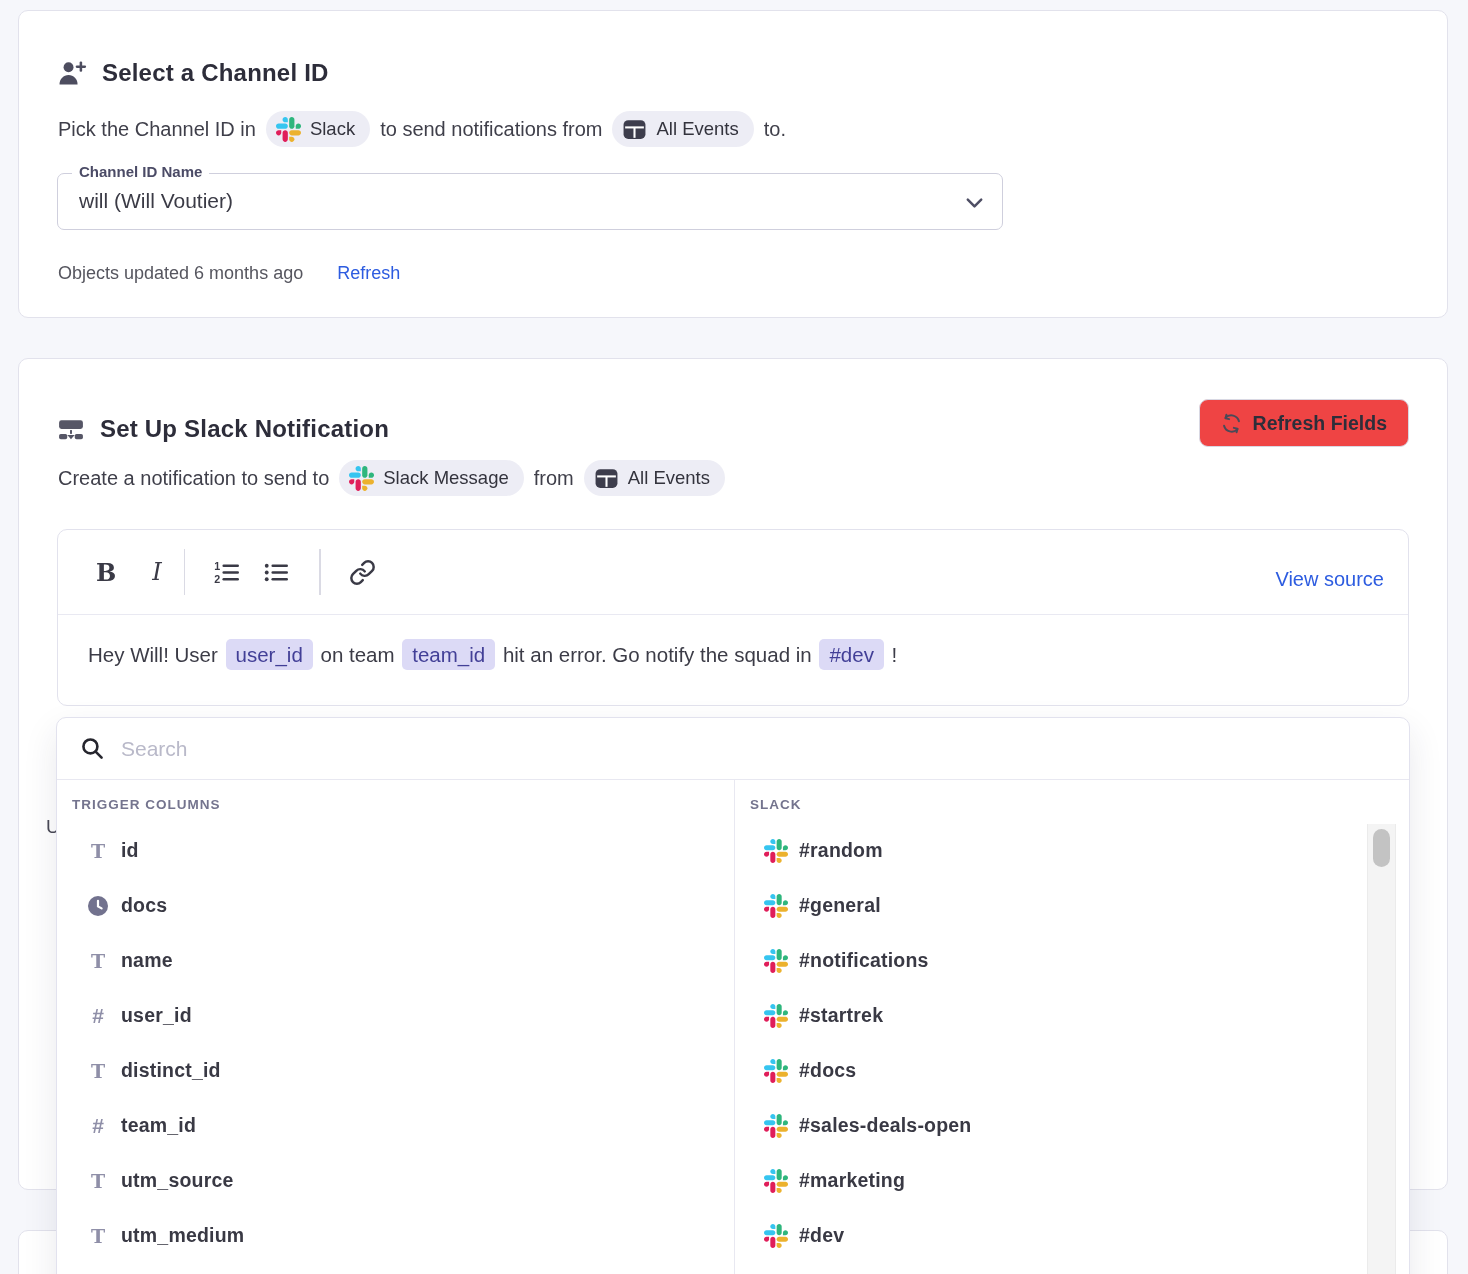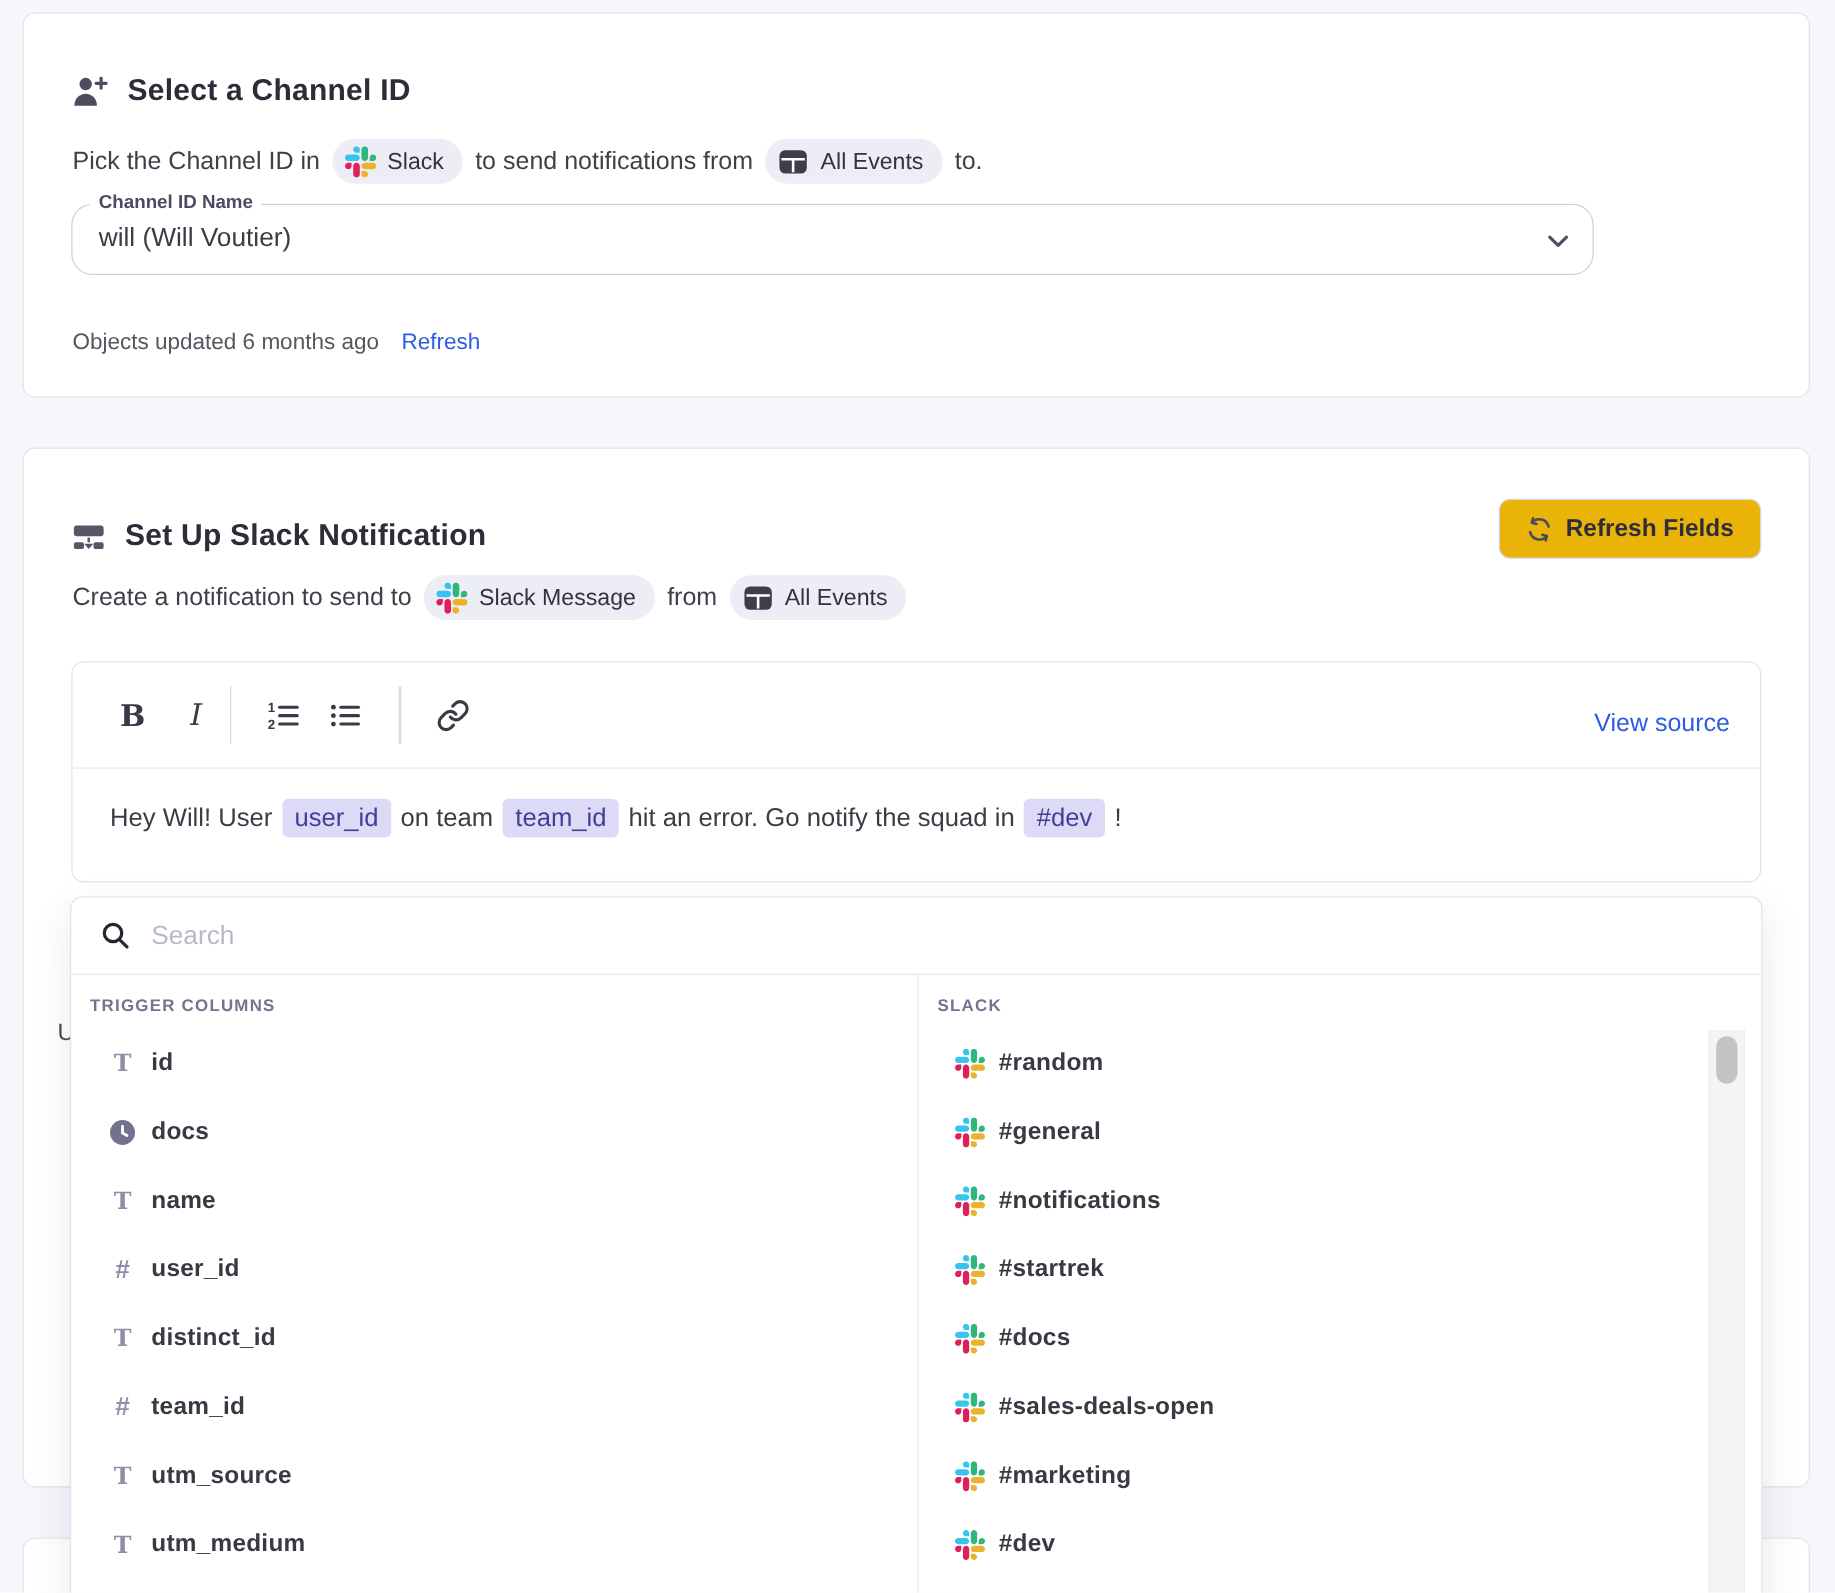--- a/index.html
+++ b/index.html
@@ -35,38 +35,38 @@
     background:#ededf5; border-radius:999px;
     height:36px; padding:0 15px 0 10px;
     font-size:18.5px; font-weight:500; color:#33333d;
     cursor:pointer;
   }
   .chip-ic { display:flex; align-items:center; }
   .chip-ic svg { width:25px; height:25px; }
 
   
   .select-field {
-    position:absolute; left:38px; top:152px; width:1218px; height:57px;
-    border:1.5px solid #cfcfdd; border-radius:17px; background:#fff; cursor:pointer;
+    position:absolute; left:38px; top:162px; width:946px; height:57px;
+    border:1.5px solid #cfcfdd; border-radius:7px; background:#fff; cursor:pointer;
   }
   .select-label {
     position:absolute; top:-11px; left:14px;
     background:#fff; padding:0 7px;
     font-size:15px; font-weight:700; color:#4b4b66;
   }
   .select-value { line-height:54px; padding-left:21px; font-size:21px; color:#3b3b46; }
   .select-chevron { position:absolute; right:16px; top:17px; }
 
-  .meta-row { position:absolute; left:39px; top:252px; font-size:18px; color:#56565f; display:flex; gap:18px; align-items:center; }
+  .meta-row { position:absolute; left:39px; top:252px; font-size:18px; color:#56565f; display:flex; gap:34px; align-items:center; }
   .link { color:#2d5ce0; cursor:pointer; text-decoration:none; }
 
   .btn-outline {
     position:absolute; right:38px; top:40px; height:48px;
     display:flex; align-items:center; gap:11px; padding:0 21px;
-    background:#eab308; border:1px solid #d8d8e3; border-radius:9px;
+    background:#ef4444; border:1px solid #d8d8e3; border-radius:9px;
     font-size:19.5px; font-weight:700; color:#2e2e3a; cursor:pointer;
     font-family:"Liberation Sans", sans-serif;
   }
 
   
   .editor {
     position:absolute; left:38px; top:170px; width:1352px; height:177px;
     border:1px solid #e2e2ed; border-radius:10px; background:#fff;
   }
   .toolbar {

